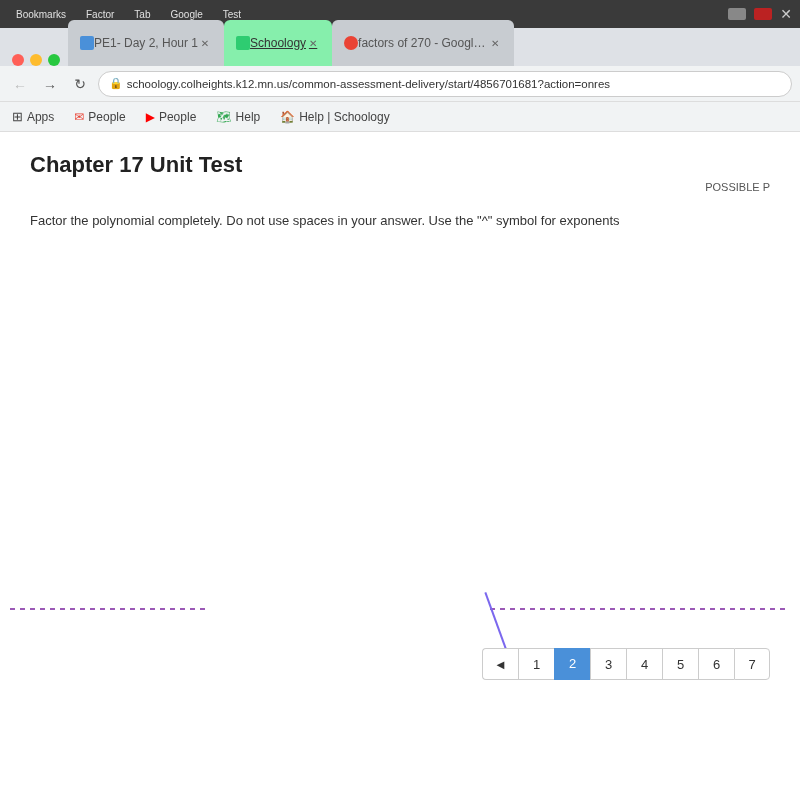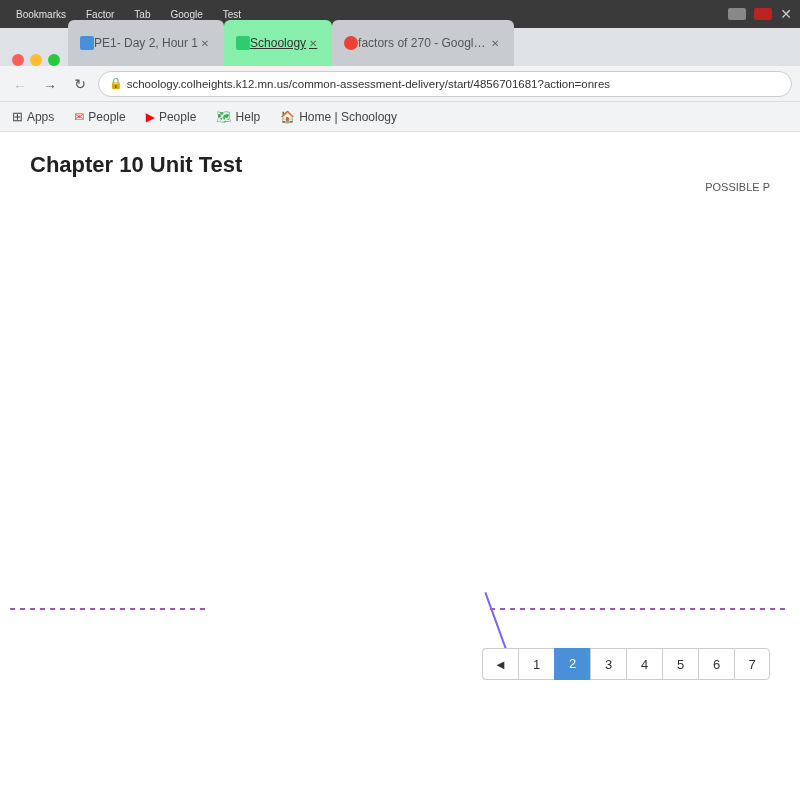--- a/index.html
+++ b/index.html
@@ -374,34 +374,35 @@
   <div class="bookmark-item">
     <span style="font-size:12px; color:#ff0000;">▶</span>
     <span>People</span>
   </div>
   <div class="bookmark-item">
     <span style="font-size:12px; color:#34a853;">🗺</span>
     <span>Help</span>
   </div>
   <div class="bookmark-item">
     <span style="font-size:12px; color:#2ecc71;">🏠</span>
-    <span>Home | Schoology</span>
+    <span>Help | Schoology</span>
   </div>
 </div>
 
 <div class="content-area">
   <div class="page-content">
 
     <div class="page-header">
-      <h1 class="page-title">Chapter 10 Unit Test</h1>
+      <h1 class="page-title">Chapter 17 Unit Test</h1>
       <div style="text-align:right;margin-top:25px;">
         <span style="font-size:11px; color:#555;">POSSIBLE P</span>
       </div>
     </div>
 
+    <p class="question-instruction">Factor the polynomial completely.  Do not use spaces in your answer.  Use the "^" symbol for exponents</p>
 
 
     <div class="dotted-line dotted-line-left"></div>
     <div class="dotted-line dotted-line-right"></div>
 
     <div class="diagonal-line"></div>
 
     <div class="pagination">
       <button class="page-btn">◄</button>
       <button class="page-btn">1</button>

